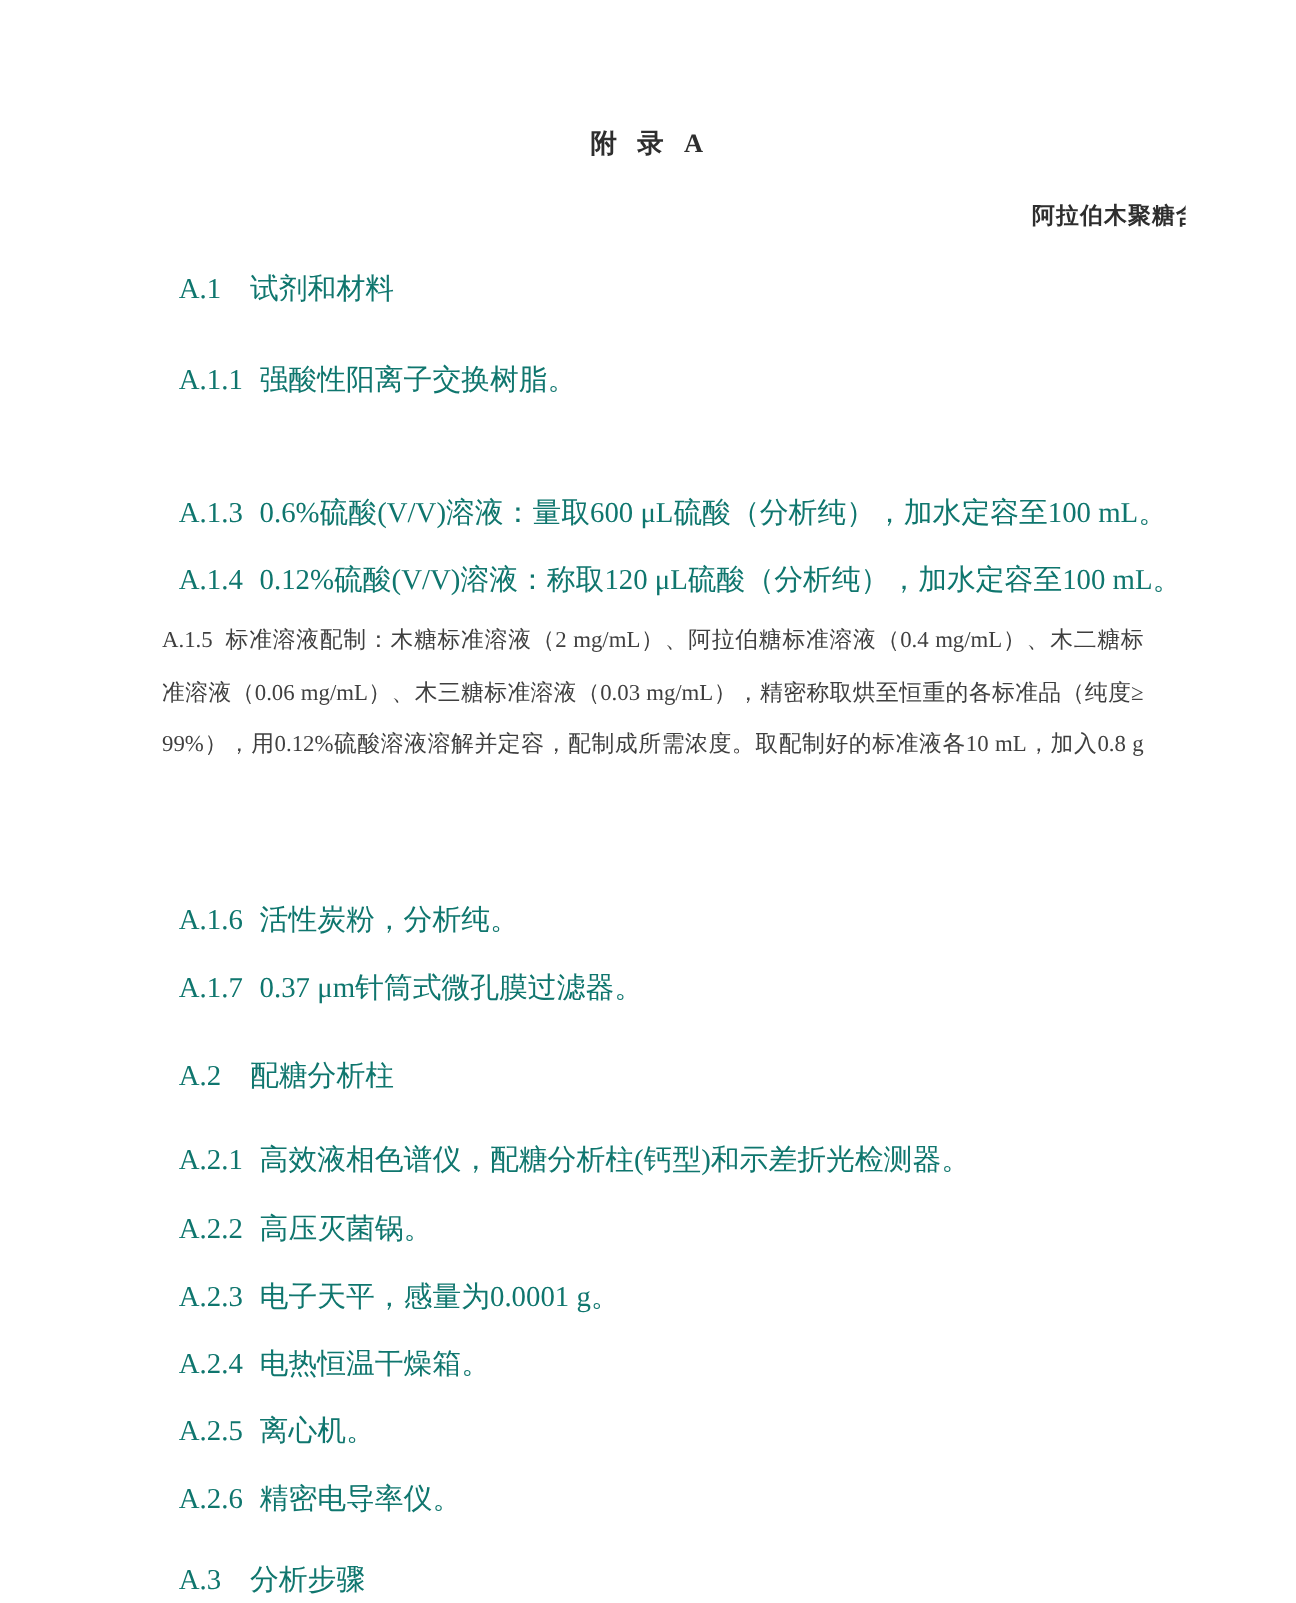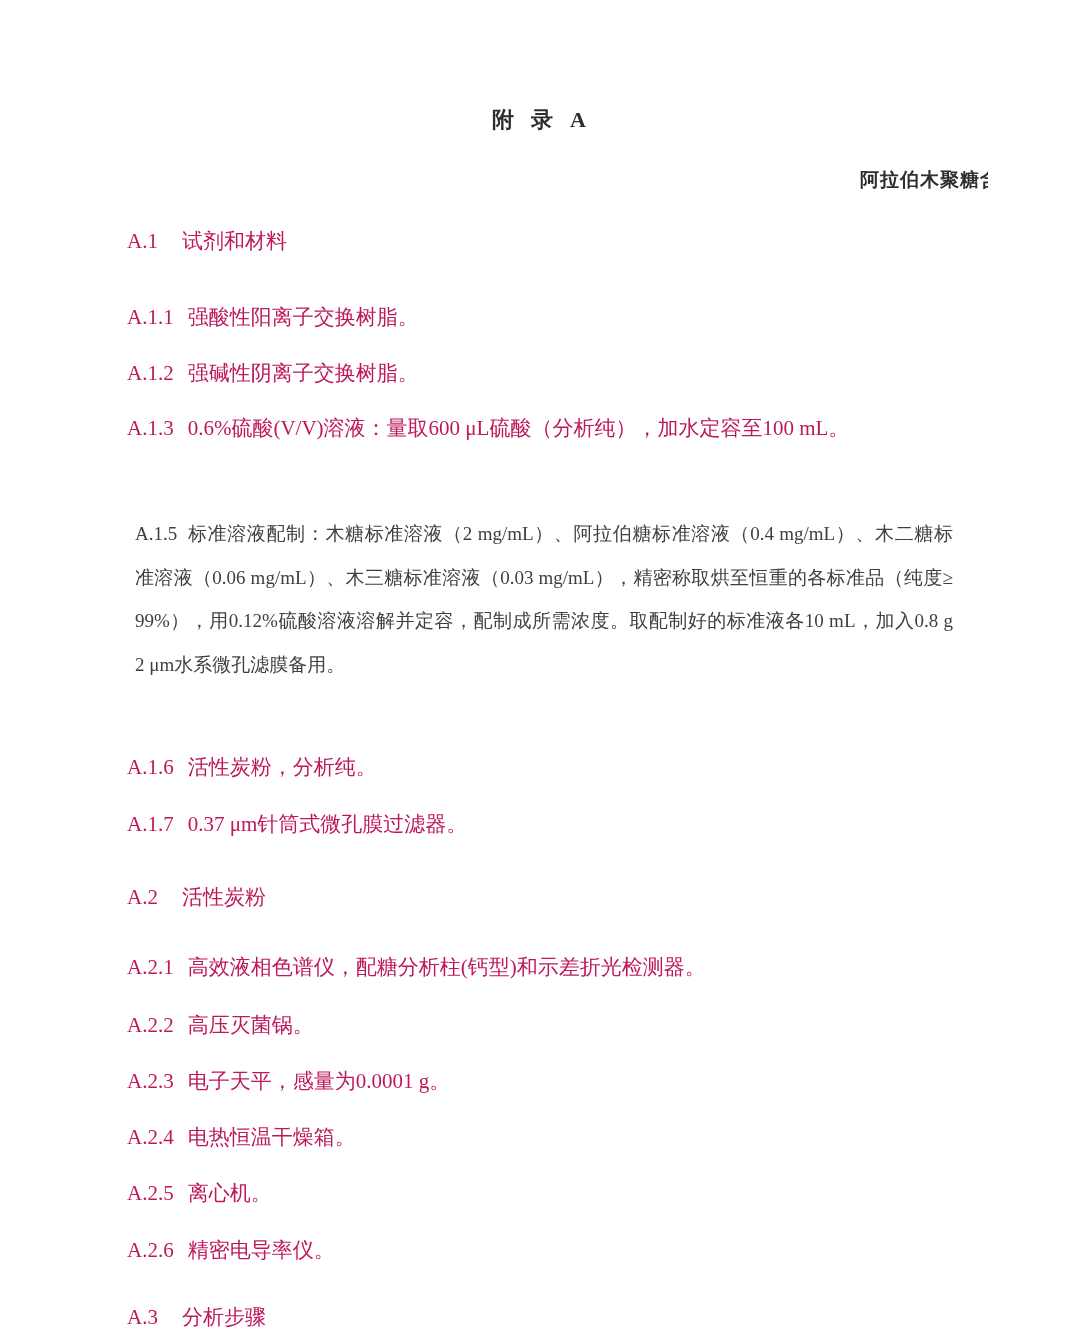--- a/index.html
+++ b/index.html
@@ -28,25 +28,25 @@
   }
   .doc-subtitle {
     width: 1080px;
     text-align: center;
     font-size: 19px;
     font-weight: 700;
     color: #2e2e2e;
     letter-spacing: 1px;
   }
   .line {
-    left: 127px;
-    font-size: 21px;
+    left: 149px;
+    font-size: 24px;
     line-height: 26px;
     white-space: nowrap;
-    color: #be185d;
+    color: #0f766e;
   }
   .heading .clause-num { margin-right: 24px; }
   .item .clause-num { margin-right: 14px; }
   .para {
     left: 135px;
     width: 818px;
     font-size: 19px;
     line-height: 43.7px;
     color: #3f3f3f;
   }
@@ -69,46 +69,45 @@
   <div class="abs doc-subtitle" style="top:167px;text-align:right;">阿拉伯木聚糖含量的测定</div>
 
   <div class="abs line heading" style="top:228px;">
     <span class="clause-num">A.1</span><span>试剂和材料</span>
   </div>
 
   <div class="abs line item" style="top:304px;">
     <span class="clause-num">A.1.1</span><span>强酸性阳离子交换树脂。</span>
   </div>
 
-  <div class="abs line item" style="top:360px;">
-    <span class="clause-num">A.1.2</span><span>强碱性阴离子交换树脂。</span>
-  </div>
 
   <div class="abs line item" style="top:415px;">
     <span class="clause-num">A.1.3</span><span>0.6%硫酸(V/V)溶液：量取600 μL硫酸（分析纯），加水定容至100 mL。</span>
   </div>
 
+  <div class="abs line item" style="top:471px;">
+    <span class="clause-num">A.1.4</span><span>0.12%硫酸(V/V)溶液：称取120 μL硫酸（分析纯），加水定容至100 mL。</span>
+  </div>
 
   <div class="abs para" style="top:512px;">
     <div class="jline">A.1.5  标准溶液配制：木糖标准溶液（2 mg/mL）、阿拉伯糖标准溶液（0.4 mg/mL）、木二糖标</div>
     <div class="jline">准溶液（0.06 mg/mL）、木三糖标准溶液（0.03 mg/mL），精密称取烘至恒重的各标准品（纯度≥</div>
     <div class="jline">99%），用0.12%硫酸溶液溶解并定容，配制成所需浓度。取配制好的标准液各10 mL，加入0.8 g</div>
-    <div class="jline last">2 μm水系微孔滤膜备用。</div>
   </div>
 
   <div class="abs line item" style="top:754px;">
     <span class="clause-num">A.1.6</span><span>活性炭粉，分析纯。</span>
   </div>
 
   <div class="abs line item" style="top:811px;">
     <span class="clause-num">A.1.7</span><span>0.37 μm针筒式微孔膜过滤器。</span>
   </div>
 
   <div class="abs line heading" style="top:884px;">
-    <span class="clause-num">A.2</span><span>活性炭粉</span>
+    <span class="clause-num">A.2</span><span>配糖分析柱</span>
   </div>
 
   <div class="abs line item" style="top:954px;">
     <span class="clause-num">A.2.1</span><span>高效液相色谱仪，配糖分析柱(钙型)和示差折光检测器。</span>
   </div>
 
   <div class="abs line item" style="top:1012px;">
     <span class="clause-num">A.2.2</span><span>高压灭菌锅。</span>
   </div>
 

